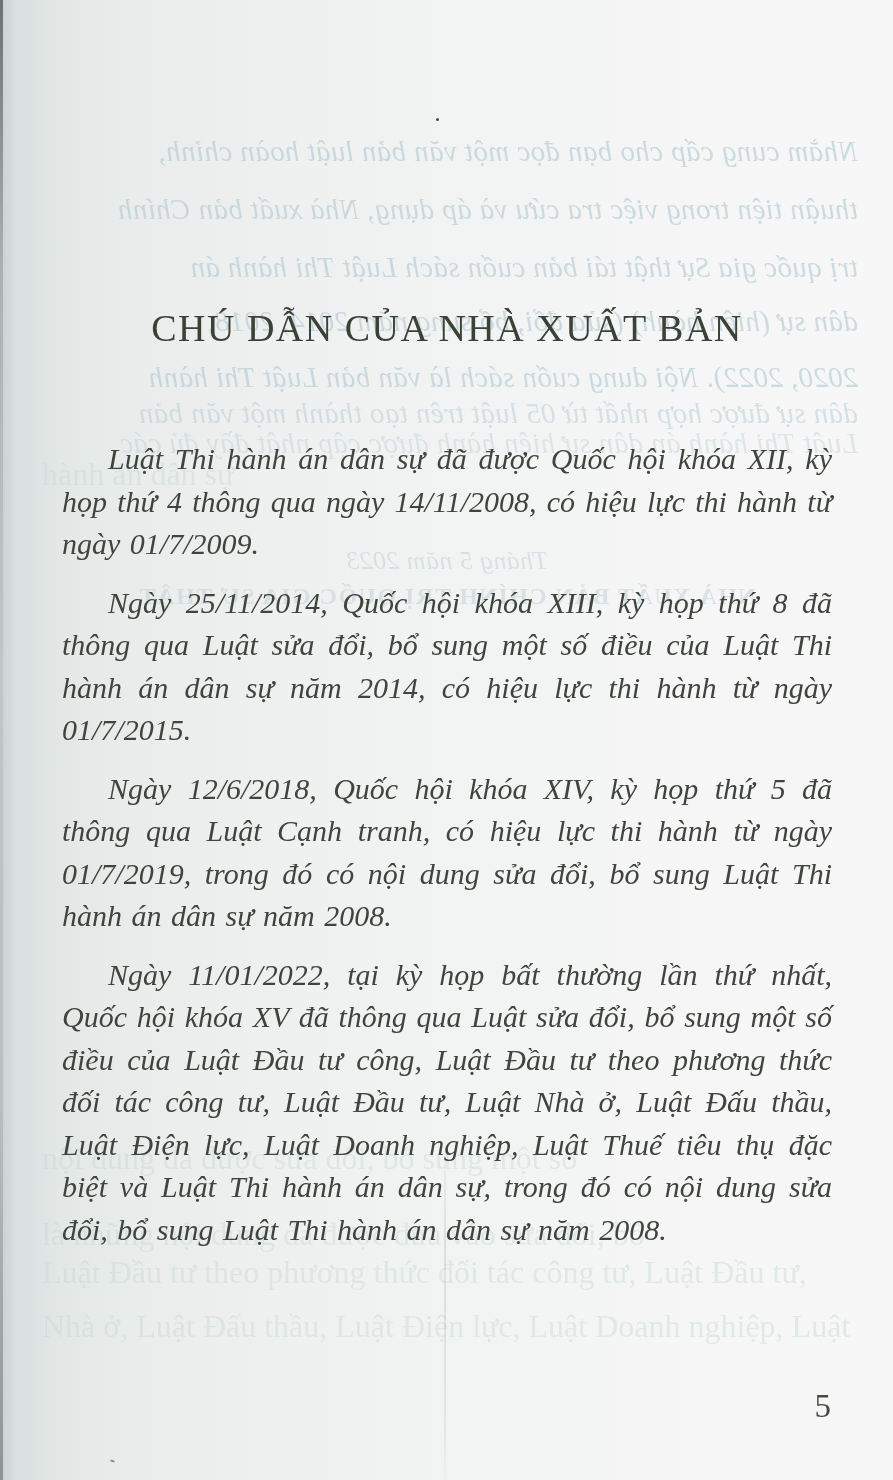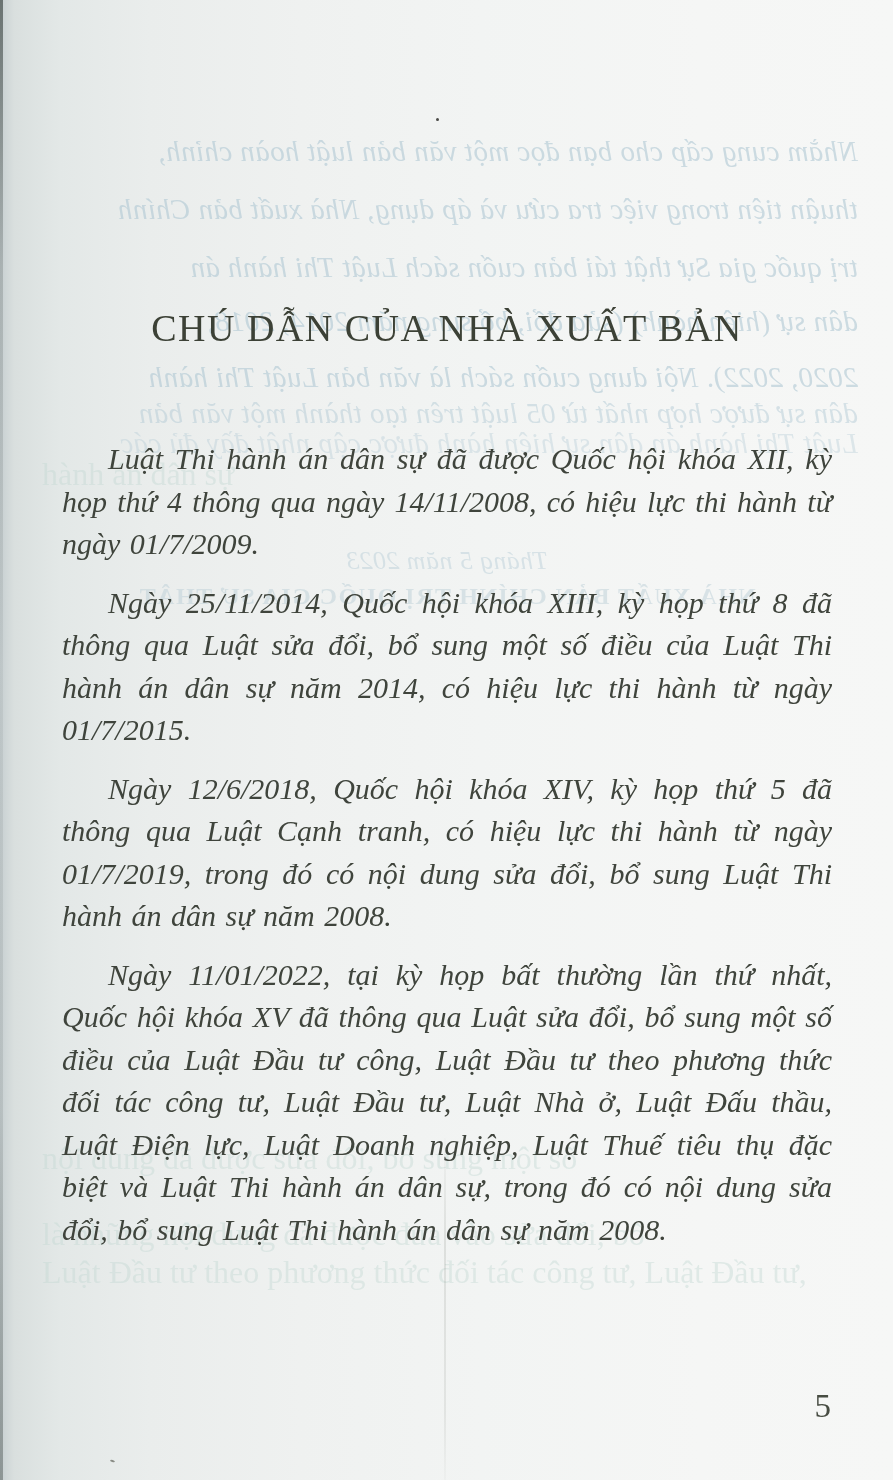--- a/index.html
+++ b/index.html
@@ -77,20 +77,21 @@
   <div class="bleed-line mirrored" style="top:397px; opacity:.45">dân sự được hợp nhất từ 05 luật trên tạo thành một văn bản</div>
   <div class="bleed-line mirrored" style="top:427px; opacity:.35">Luật Thi hành án dân sự hiện hành được cập nhật đầy đủ các</div>
 
   <div class="bleed-line mirrored bleed-center" style="top:546px; font-size:26px; opacity:.4">Tháng 5 năm 2023</div>
   <div class="bleed-line mirrored bleed-caps" style="top:583px">NHÀ XUẤT BẢN CHÍNH TRỊ QUỐC GIA SỰ THẬT</div>
 
   <div class="bleed-frag" style="top:456px">hành án dân sự</div>
   <div class="bleed-frag" style="top:1140px">nội dung đã được sửa đổi, bổ sung một số</div>
   <div class="bleed-frag" style="top:1216px">là những nội dung đã được đưa vào sửa đổi, bổ</div>
   <div class="bleed-frag" style="top:1254px">Luật Đầu tư theo phương thức đối tác công tư, Luật Đầu tư,</div>
+  <div class="bleed-frag" style="top:1308px">Nhà ở, Luật Đấu thầu, Luật Điện lực, Luật Doanh nghiệp, Luật</div>
 
   <div class="doc-title">CHÚ DẪN CỦA NHÀ XUẤT BẢN</div>
 
   <div class="body-text">
     <p>Luật Thi hành án dân sự đã được Quốc hội khóa XII, kỳ họp thứ 4 thông qua ngày 14/11/2008, có hiệu lực thi hành từ ngày 01/7/2009.</p>
     <p>Ngày 25/11/2014, Quốc hội khóa XIII, kỳ họp thứ 8 đã thông qua Luật sửa đổi, bổ sung một số điều của Luật Thi hành án dân sự năm 2014, có hiệu lực thi hành từ ngày 01/7/2015.</p>
     <p>Ngày 12/6/2018, Quốc hội khóa XIV, kỳ họp thứ 5 đã thông qua Luật Cạnh tranh, có hiệu lực thi hành từ ngày 01/7/2019, trong đó có nội dung sửa đổi, bổ sung Luật Thi hành án dân sự năm 2008.</p>
     <p>Ngày 11/01/2022, tại kỳ họp bất thường lần thứ nhất, Quốc hội khóa XV đã thông qua Luật sửa đổi, bổ sung một số điều của Luật Đầu tư công, Luật Đầu tư theo phương thức đối tác công tư, Luật Đầu tư, Luật Nhà ở, Luật Đấu thầu, Luật Điện lực, Luật Doanh nghiệp, Luật Thuế tiêu thụ đặc biệt và Luật Thi hành án dân sự, trong đó có nội dung sửa đổi, bổ sung Luật Thi hành án dân sự năm 2008.</p>
   </div>
 

